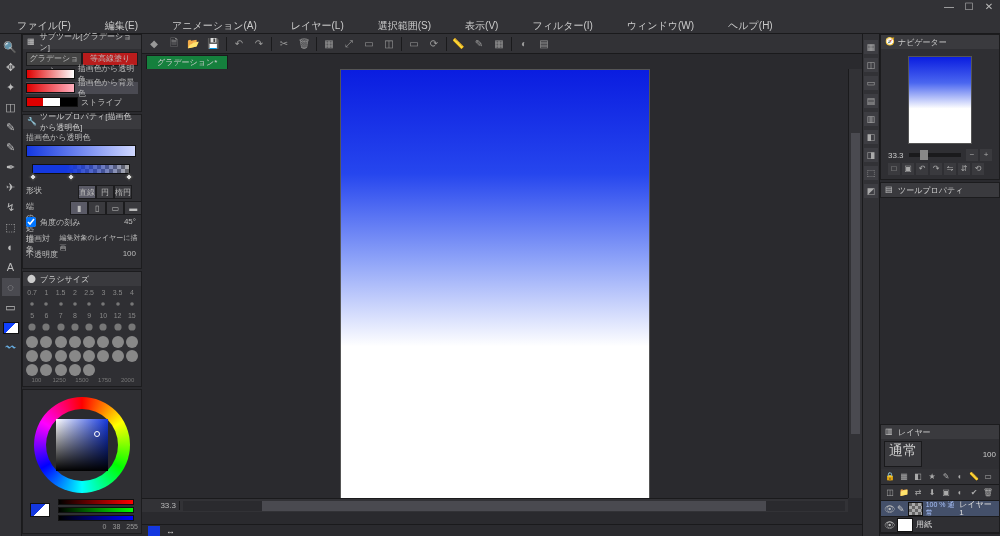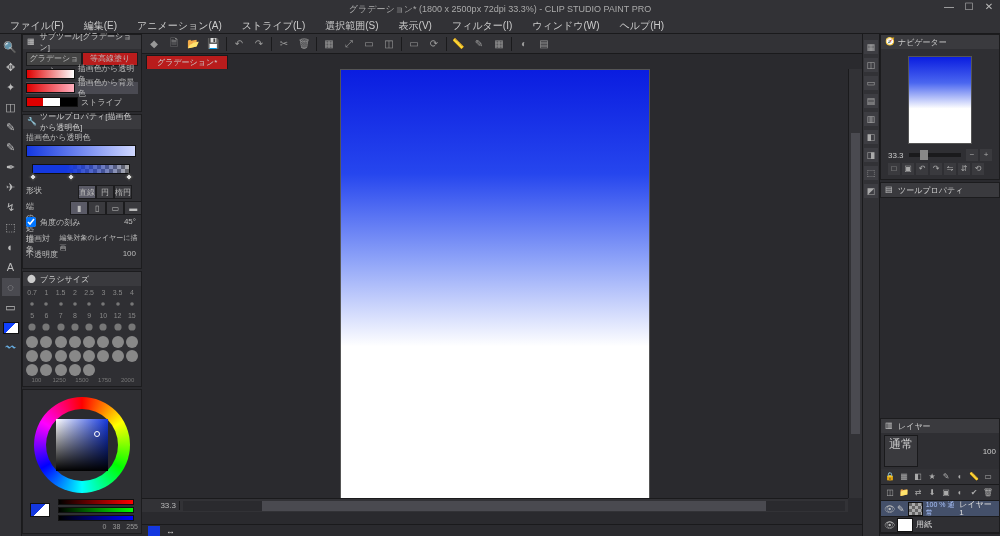--- a/index.html
+++ b/index.html
@@ -6,21 +6,21 @@
   body { width:1000px; height:536px; background:#2a2a2e; color:#ccc; font-size:9px; overflow:hidden; position:relative; }
 
   
   .titlebar { height:18px; background:#323236; display:flex; align-items:center; justify-content:center; position:relative; }
   .titlebar .title { color:#aaa; font-size:9px; }
   .win-controls { position:absolute; right:2px; top:0; display:flex; gap:2px; }
   .win-controls span { width:18px; height:14px; text-align:center; color:#bbb; font-size:10px; line-height:14px; }
 
   
   .menubar { height:16px; background:#323236; display:flex; align-items:center; border-bottom:1px solid #1a1a1c; }
-  .menubar span { padding:0 10px; color:#ccc; font-size:10px; cursor:default; }
+  .menubar span { padding:0 17px; color:#ccc; font-size:10px; cursor:default; }
 
   
   .tool-strip { position:absolute; left:0; top:34px; width:22px; height:502px; background:#323236; border-right:1px solid #1a1a1c; display:flex; flex-direction:column; gap:2px; padding-top:4px; align-items:center; }
   .tool-strip .tool { width:18px; height:18px; display:flex; align-items:center; justify-content:center; color:#bbb; font-size:11px; }
   .tool-strip .tool.sel { background:#4a4a50; }
   .tool-strip .swatch { width:16px; height:12px; background:linear-gradient(135deg,#1040ff 50%,#fff 50%); margin-top:4px; border:1px solid #111; }
   .tool-strip .wave { color:#6ad; font-size:10px; }
 
   
   .left-col { position:absolute; left:22px; top:34px; width:120px; height:502px; background:#2a2a2e; display:flex; flex-direction:column; }
@@ -75,21 +75,21 @@
   .rgb-bar { height:6px; margin:2px 0; border:1px solid #111;}
   .rb{background:linear-gradient(90deg,#000,#f00);} .gb{background:linear-gradient(90deg,#000,#0f0);} .bb{background:linear-gradient(90deg,#000,#00f);}
   .rgb-vals { display:flex; justify-content:flex-end; gap:6px; font-size:7px; color:#999;}
 
   
   .canvas-wrap { position:absolute; left:142px; top:34px; width:720px; height:478px; background:#2a2a2e; }
   .cmd-bar { height:20px; background:#323236; border-bottom:1px solid #1a1a1c; display:flex; align-items:center; gap:4px; padding:0 4px;}
   .cmd-bar .cb { width:16px; height:16px; display:flex; align-items:center; justify-content:center; color:#999; font-size:10px;}
   .cmd-bar .sep { width:1px; height:14px; background:#1a1a1c;}
   .doc-tab { height:15px; display:flex; align-items:center; padding:0 4px;}
-  .doc-tab span { background:#b91c1c; padding:1px 10px; font-size:8px; color:#ccc; border:1px solid #1a1a1c; border-bottom:none;}
+  .doc-tab span { background:#15803d; padding:1px 10px; font-size:8px; color:#ccc; border:1px solid #1a1a1c; border-bottom:none;}
   .canvas-stage { position:absolute; left:0; top:35px; right:14px; bottom:14px; background:#2a2a2e; display:flex; align-items:flex-start; justify-content:center; overflow:hidden;}
   .canvas { margin-top:0px; width:310px; height:434px; background:linear-gradient(to bottom,#0a1de0 0%,#2646ee 24%,#8ea3f8 44%,#ffffff 64%,#ffffff 100%); border:1px solid #555;}
   .hscroll { position:absolute; left:0; bottom:0; right:14px; height:14px; background:#323236; border-top:1px solid #1a1a1c; display:flex; align-items:center;}
   .hscroll .zoom { width:38px; font-size:8px; color:#bbb; text-align:right; padding-right:3px; border-right:1px solid #1a1a1c;}
   .hscroll .track { flex:1; height:10px; background:#2a2a2e; position:relative; margin:0 3px;}
   .hscroll .thumb { position:absolute; left:12%; width:76%; height:10px; background:#4a4a50;}
   .vscroll { position:absolute; right:0; top:35px; width:14px; bottom:14px; background:#323236; border-left:1px solid #1a1a1c;}
   .vscroll .thumb { position:absolute; top:15%; left:2px; right:2px; height:70%; background:#4a4a50;}
   .status { position:absolute; left:142px; bottom:0; width:720px; height:12px; background:#2a2a2e; border-top:1px solid #1a1a1c; display:flex; align-items:center; gap:6px; padding:0 6px;}
   .status .sw{ width:12px; height:10px; background:#1438e0;}
@@ -115,40 +115,39 @@
   .layer-item.sel { background:#44506a;}
   .eye { width:10px; height:10px; color:#bbb; font-size:9px; text-align:center;}
   .thumb-l { width:16px; height:14px; background:#fff; border:1px solid #111;}
   .thumb-l.chk { background:repeating-conic-gradient(#aaa 0 25%,#666 0 50%) 0 0/6px 6px;}
   .layer-name { font-size:8px; color:#ddd; display:flex; line-height:8px;}
   .layer-name small{ font-size:7px; color:#aac4ff;}
 
   .layer-toolbar { display:flex; align-items:center; gap:2px; height:16px; padding:0 3px; background:#323236; border-bottom:1px solid #1a1a1c;}
   .layer-toolbar .lb { width:12px; height:12px; color:#aaa; font-size:8px; text-align:center; line-height:12px;}
   .blend-row { display:flex; align-items:center; gap:3px; padding:2px 3px; font-size:8px;}
-  .blend-row select, .sel-box { background:#3a3a3e; color:#ccc; border:1px solid #1a1a1c; font-size:12px; height:32px;}
+  .blend-row select, .sel-box { background:#3a3a3e; color:#ccc; border:1px solid #1a1a1c; font-size:14px; height:26px;}
   .blend-row .op { margin-left:auto;}
 </style>
 </head>
 <body>
 
 <div class="titlebar">
-  <span class="title">グラデーション* (1800 x 2500px 72dpi 33.3%)  -  CLIP STUDIO PAINT PRO</span>
   <div class="win-controls">
     <span>—</span>
     <span>☐</span>
     <span>✕</span>
   </div>
 </div>
 
 <div class="menubar">
   <span>ファイル(F)</span>
   <span>編集(E)</span>
   <span>アニメーション(A)</span>
-  <span>ストライプ(L)</span>
+  <span>レイヤー(L)</span>
   <span>選択範囲(S)</span>
   <span>表示(V)</span>
   <span>フィルター(I)</span>
   <span>ウィンドウ(W)</span>
   <span>ヘルプ(H)</span>
 </div>
 
 <div class="tool-strip">
   <div class="tool">🔍</div>
   <div class="tool">✥</div>

